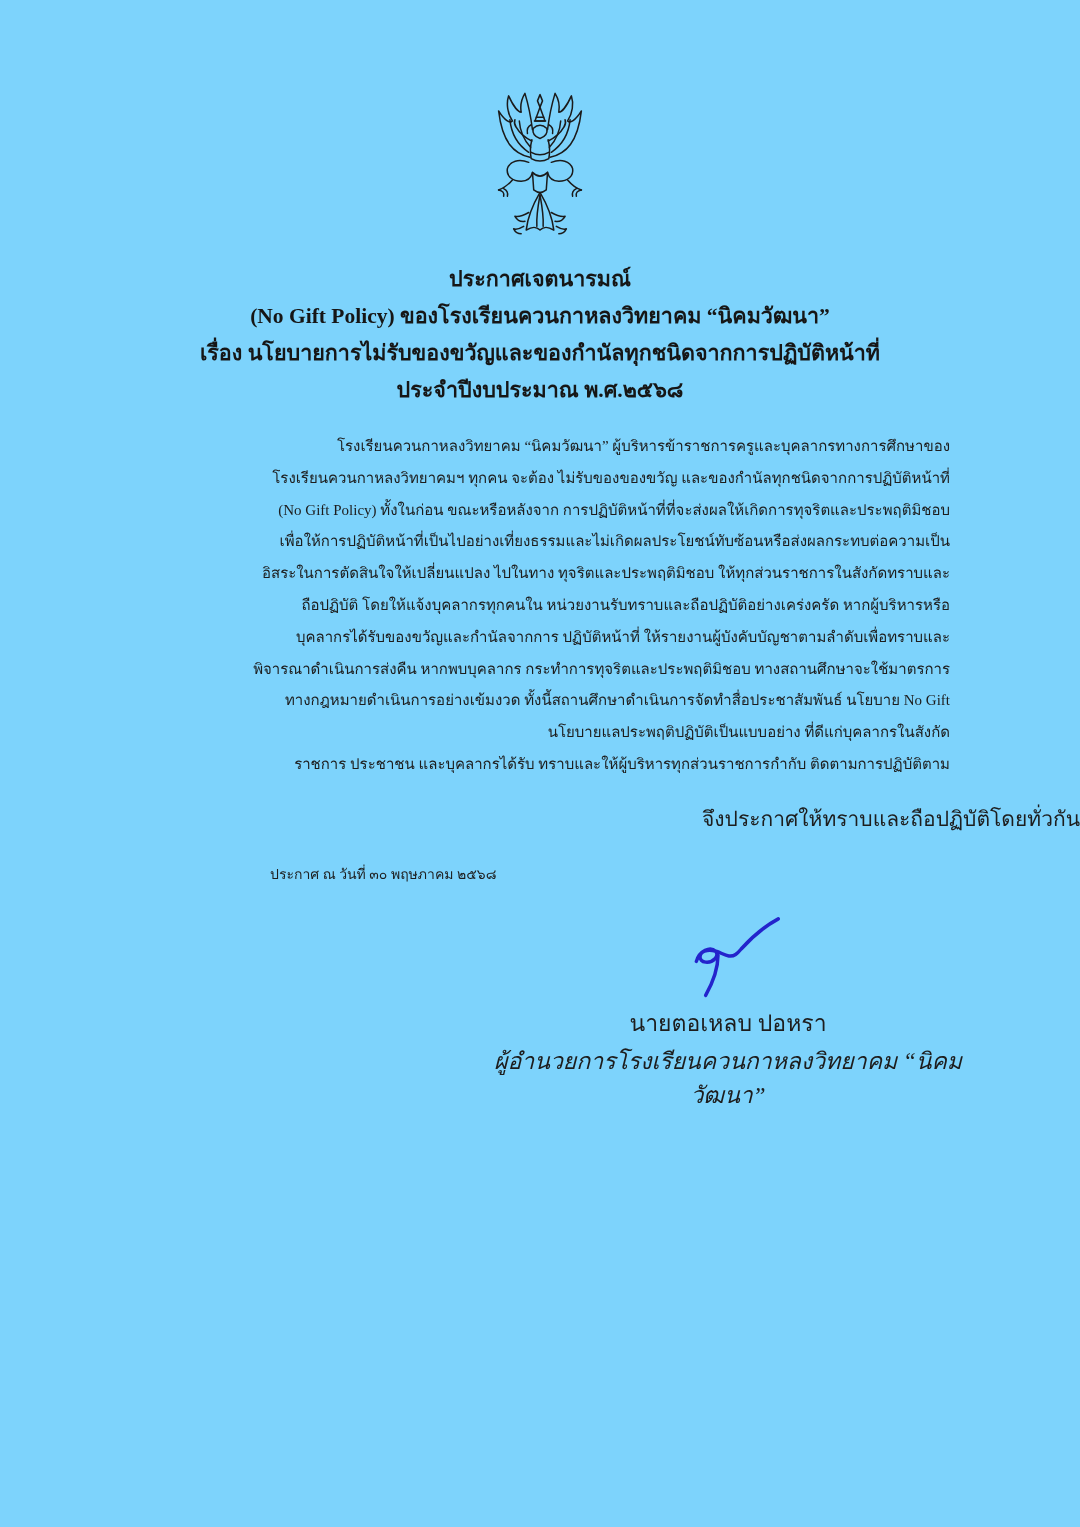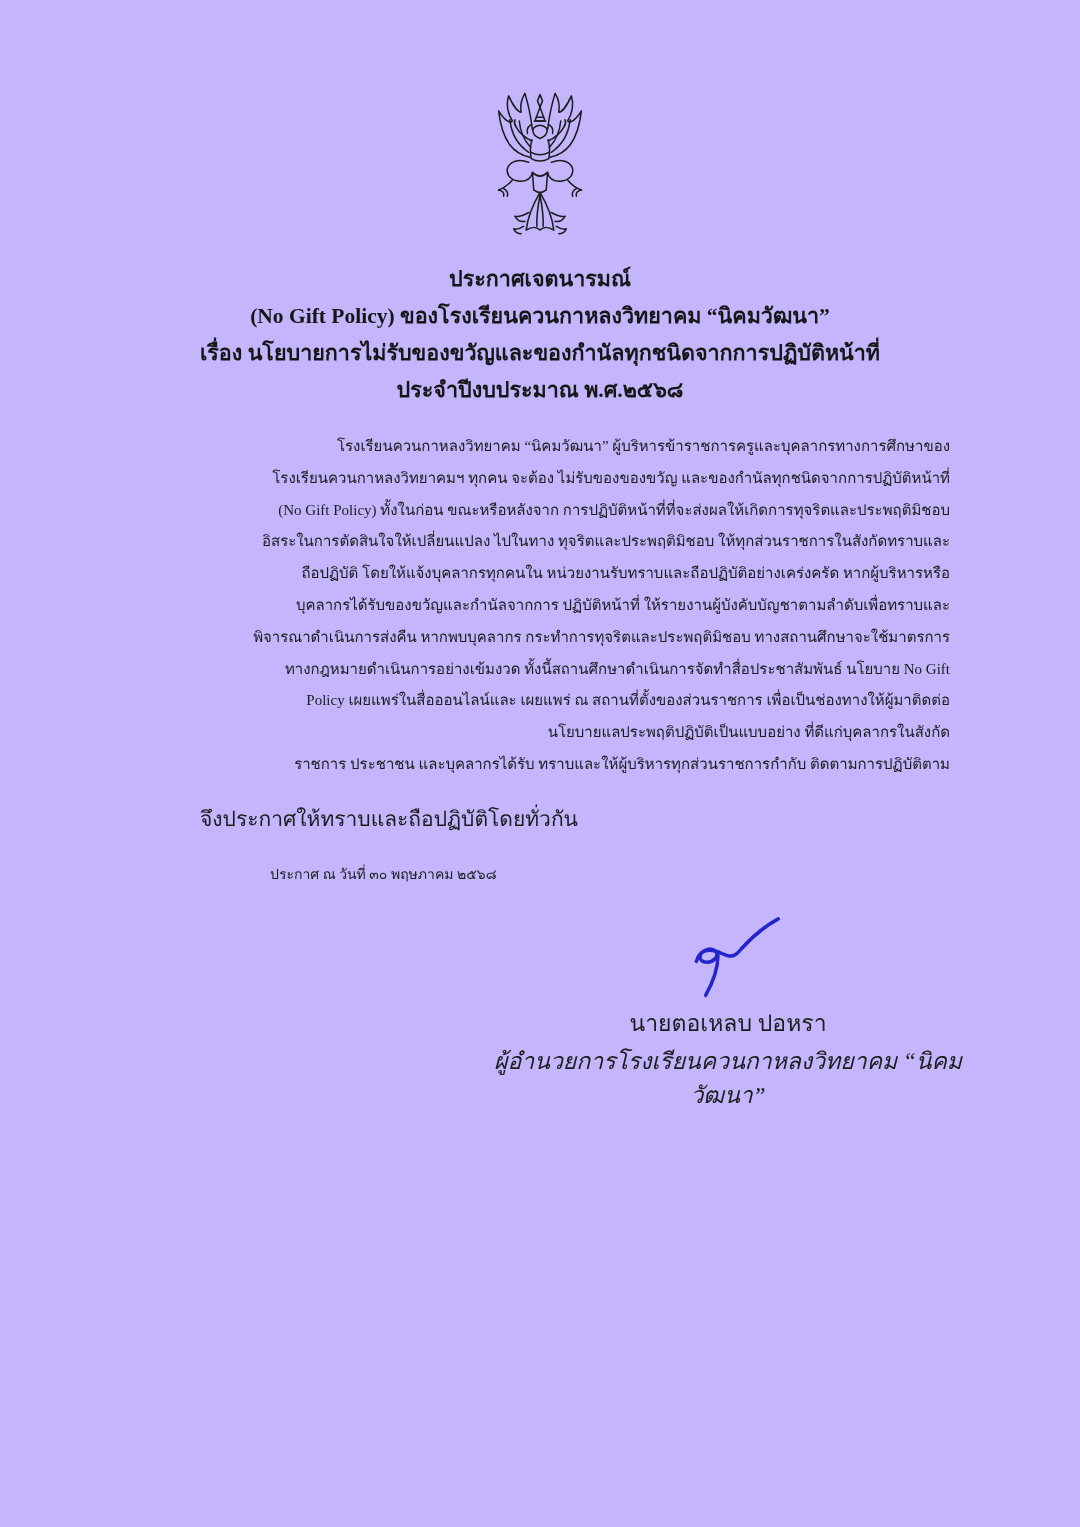--- a/index.html
+++ b/index.html
@@ -5,21 +5,21 @@
   html, body {
     margin: 0;
     padding: 0;
     background: #ffffff;
   }
   .page {
     position: relative;
     width: 1080px;
     min-height: 1527px;
     margin: 0 auto;
-    background: #c4b5fd;
+    background: #7dd3fc;
     box-sizing: border-box;
     padding-top: 92px;
     font-family: "Liberation Serif", "DejaVu Sans", sans-serif;
     color: #1d1d1d;
   }
   .emblem-wrap {
     display: flex;
     justify-content: center;
   }
   .title-block {
@@ -35,20 +35,21 @@
     font-size: 15px;
     line-height: 31.8px;
     text-align: right;
   }
   .body-line { white-space: nowrap; }
   .body-line.indent { text-indent: 76px; }
   .closing-line {
     margin: 22px 0 0 200px;
     font-size: 21px;
     line-height: 32px;
+    text-align: right;
   }
   .date-line {
     margin: 24px 0 0 270px;
     font-size: 14px;
     line-height: 32px;
   }
   .sign-block {
     width: 480px;
     margin: 24px 112px 0 auto;
     text-align: center;
@@ -124,26 +125,26 @@
     <div class="title-line">ประกาศเจตนารมณ์</div>
     <div class="title-line">(No Gift Policy) ของโรงเรียนควนกาหลงวิทยาคม  “นิคมวัฒนา”</div>
     <div class="title-line">เรื่อง นโยบายการไม่รับของขวัญและของกำนัลทุกชนิดจากการปฏิบัติหน้าที่</div>
     <div class="title-line">ประจำปีงบประมาณ  พ.ศ.๒๕๖๘</div>
   </header>
 
   <main class="body-block">
     <div class="body-line indent">โรงเรียนควนกาหลงวิทยาคม  “นิคมวัฒนา”  ผู้บริหารข้าราชการครูและบุคลากรทางการศึกษาของ</div>
     <div class="body-line">โรงเรียนควนกาหลงวิทยาคมฯ  ทุกคน  จะต้อง  ไม่รับของของขวัญ  และของกำนัลทุกชนิดจากการปฏิบัติหน้าที่</div>
     <div class="body-line">(No Gift Policy) ทั้งในก่อน ขณะหรือหลังจาก  การปฏิบัติหน้าที่ที่จะส่งผลให้เกิดการทุจริตและประพฤติมิชอบ</div>
+    <div class="body-line">เพื่อให้การปฏิบัติหน้าที่เป็นไปอย่างเที่ยงธรรมและไม่เกิดผลประโยชน์ทับซ้อนหรือส่งผลกระทบต่อความเป็น</div>
     <div class="body-line">อิสระในการตัดสินใจให้เปลี่ยนแปลง  ไปในทาง  ทุจริตและประพฤติมิชอบ  ให้ทุกส่วนราชการในสังกัดทราบและ</div>
     <div class="body-line">ถือปฏิบัติ โดยให้แจ้งบุคลากรทุกคนใน หน่วยงานรับทราบและถือปฏิบัติอย่างเคร่งครัด หากผู้บริหารหรือ</div>
     <div class="body-line">บุคลากรได้รับของขวัญและกำนัลจากการ ปฏิบัติหน้าที่ ให้รายงานผู้บังคับบัญชาตามลำดับเพื่อทราบและ</div>
     <div class="body-line">พิจารณาดำเนินการส่งคืน หากพบบุคลากร กระทำการทุจริตและประพฤติมิชอบ  ทางสถานศึกษาจะใช้มาตรการ</div>
     <div class="body-line">ทางกฎหมายดำเนินการอย่างเข้มงวด  ทั้งนี้สถานศึกษาดำเนินการจัดทำสื่อประชาสัมพันธ์  นโยบาย  No Gift</div>
-    <div class="body-line">Policy เผยแพร่ในสื่อออนไลน์และ เผยแพร่ ณ สถานที่ตั้งของส่วนราชการ เพื่อเป็นช่องทางให้ผู้มาติดต่อ</div>
     <div class="body-line">นโยบายแลประพฤติปฏิบัติเป็นแบบอย่าง  ที่ดีแก่บุคลากรในสังกัด</div>
     <div class="body-line">ราชการ ประชาชน และบุคลากรได้รับ ทราบและให้ผู้บริหารทุกส่วนราชการกำกับ ติดตามการปฏิบัติตาม</div>
   </main>
 
   <div class="closing-line">จึงประกาศให้ทราบและถือปฏิบัติโดยทั่วกัน</div>
   <div class="date-line">ประกาศ ณ วันที่ ๓๐ พฤษภาคม ๒๕๖๘</div>
 
   <div class="sign-block">
     <div class="sig-wrap">
       <svg viewBox="0 0 160 110" width="124" height="85">

